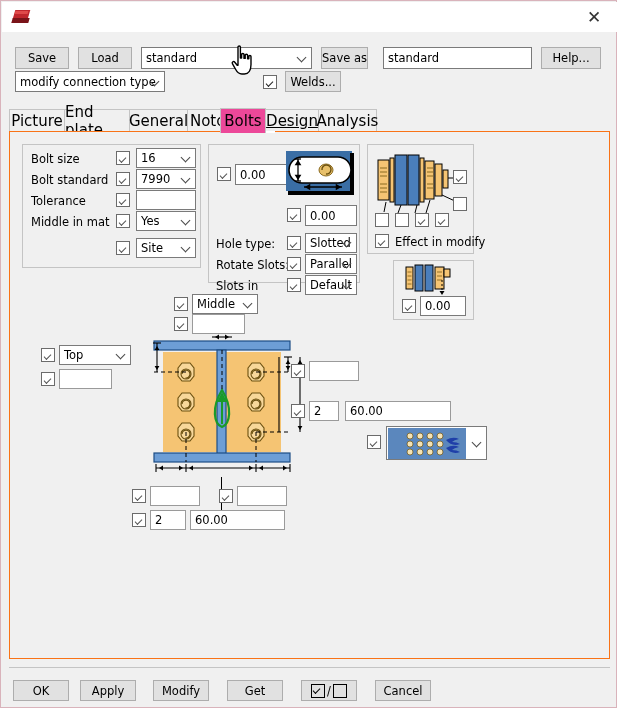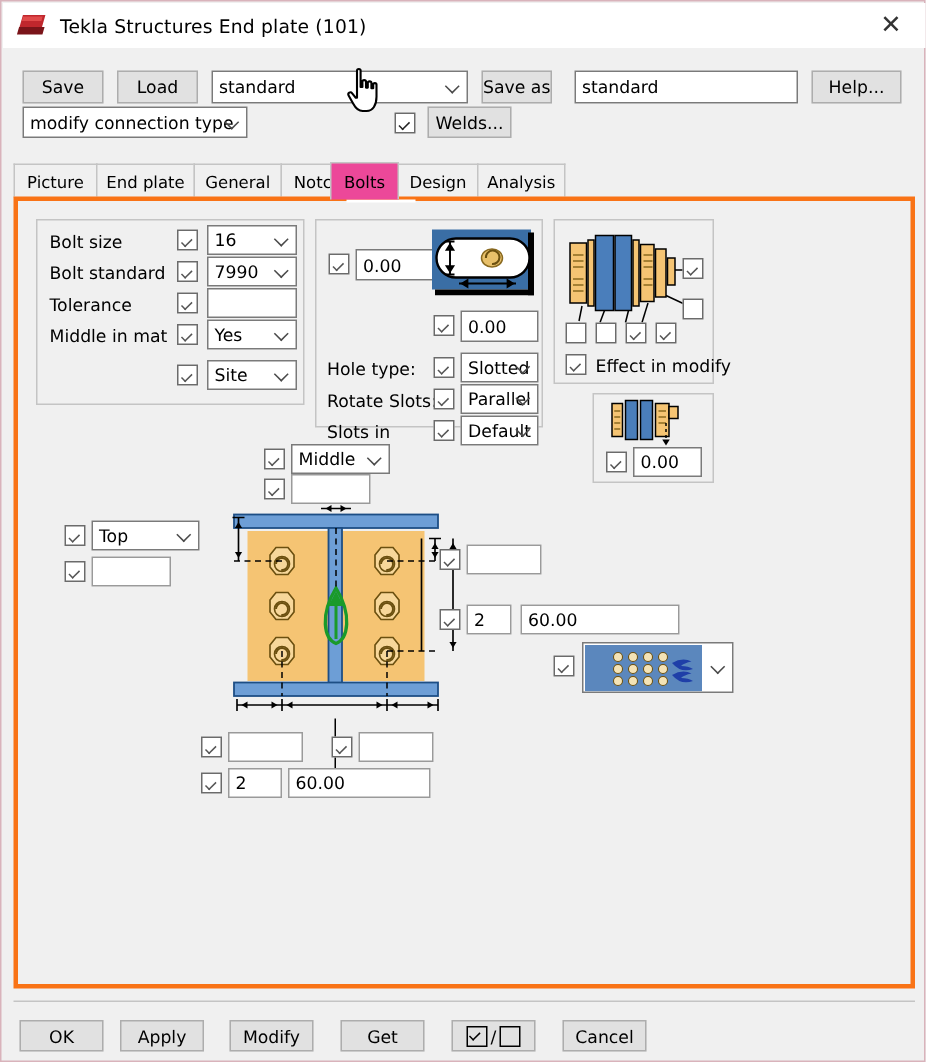--- a/index.html
+++ b/index.html
@@ -71,47 +71,46 @@
   }
   .cb.on.dark:after{border-color:#222;}
   .lbl{position:absolute;font-size:11.5px;color:#000;white-space:nowrap;}
   .group{position:absolute;border:1px solid #c4c4c4;box-sizing:border-box;background:transparent;}
   
   .tabstrip{position:absolute;left:8px;top:107px;width:600px;height:24px;}
   .tab{
     position:absolute;top:1px;height:23px;
     background:#f0f0f0;border:1px solid #c4c4c4;border-bottom:none;
     box-sizing:border-box;display:flex;align-items:center;justify-content:center;
-    font-size:11px;
+    font-size:15px;
   }
   .tab.sel{top:0px;height:25px;background:#ec4899;border-color:#c4c4c4;z-index:5;}
   .panelbody{
     position:absolute;left:8px;top:130px;width:601px;height:528px;
-    background:#f0f0f0;border:3px solid #f97316;box-sizing:border-box;
+    background:#f0f0f0;border:1px solid #f97316;box-sizing:border-box;
   }
   .panelbody:before{
     content:"";position:absolute;left:219px;top:-1px;width:46px;height:2px;background:#fff;
   }
   
   .pic{position:absolute;}
   
   .botline{position:absolute;left:8px;top:666px;width:601px;height:1px;background:#c4c4c4;}
 </style>
 </head>
 <body>
 
 <div class="window">
 
   <div class="titlebar">
     <div class="tlogo">
       <div class="a"></div>
         <div class="b"></div>
         <div class="c"></div>
     </div>
-    <div class="ttext">Tekla Structures  End plate (101)</div>
     <div class="closebtn">✕</div>
   </div>
 
   <div class="btn" style="left:14px;top:46px;width:54px;height:22px;">Save</div>
   <div class="btn" style="left:77px;top:46px;width:54px;height:22px;">Load</div>
 
   <div class="dd" style="left:140px;top:46px;width:171px;height:22px;">
     <span>standard</span>
     <span class="arw"></span>
   </div>
@@ -135,21 +134,21 @@
   </div>
   <div class="cb on dark" style="left:262px;top:74px;"></div>
   <div class="btn" style="left:284px;top:70px;width:56px;height:21px;">Welds...</div>
 
   <div class="tabstrip">
     <div class="tab" style="left:0px;width:56px;">Picture</div>
     <div class="tab" style="left:55px;width:66px;">End plate</div>
     <div class="tab" style="left:120px;width:59px;">General</div>
     <div class="tab" style="left:178px;width:50px;">Notch</div>
     <div class="tab sel" style="left:211px;width:46px;">Bolts</div>
-    <div class="tab" style="left:256px;width:54px;">Design</div>
+    <div class="tab" style="left:256px;width:54px;text-decoration:underline;">Design</div>
     <div class="tab" style="left:309px;width:59px;">Analysis</div>
   </div>
 
   <div class="panelbody">
 
     <div class="group" style="left:12px;top:12px;width:179px;height:124px;">
       <div class="lbl" style="left:8px;top:7px;">Bolt size</div>
       <div class="cb on" style="left:93px;top:6px;"></div>
       <div class="dd" style="left:113px;top:3px;width:60px;height:20px;">
         <span>16</span>

